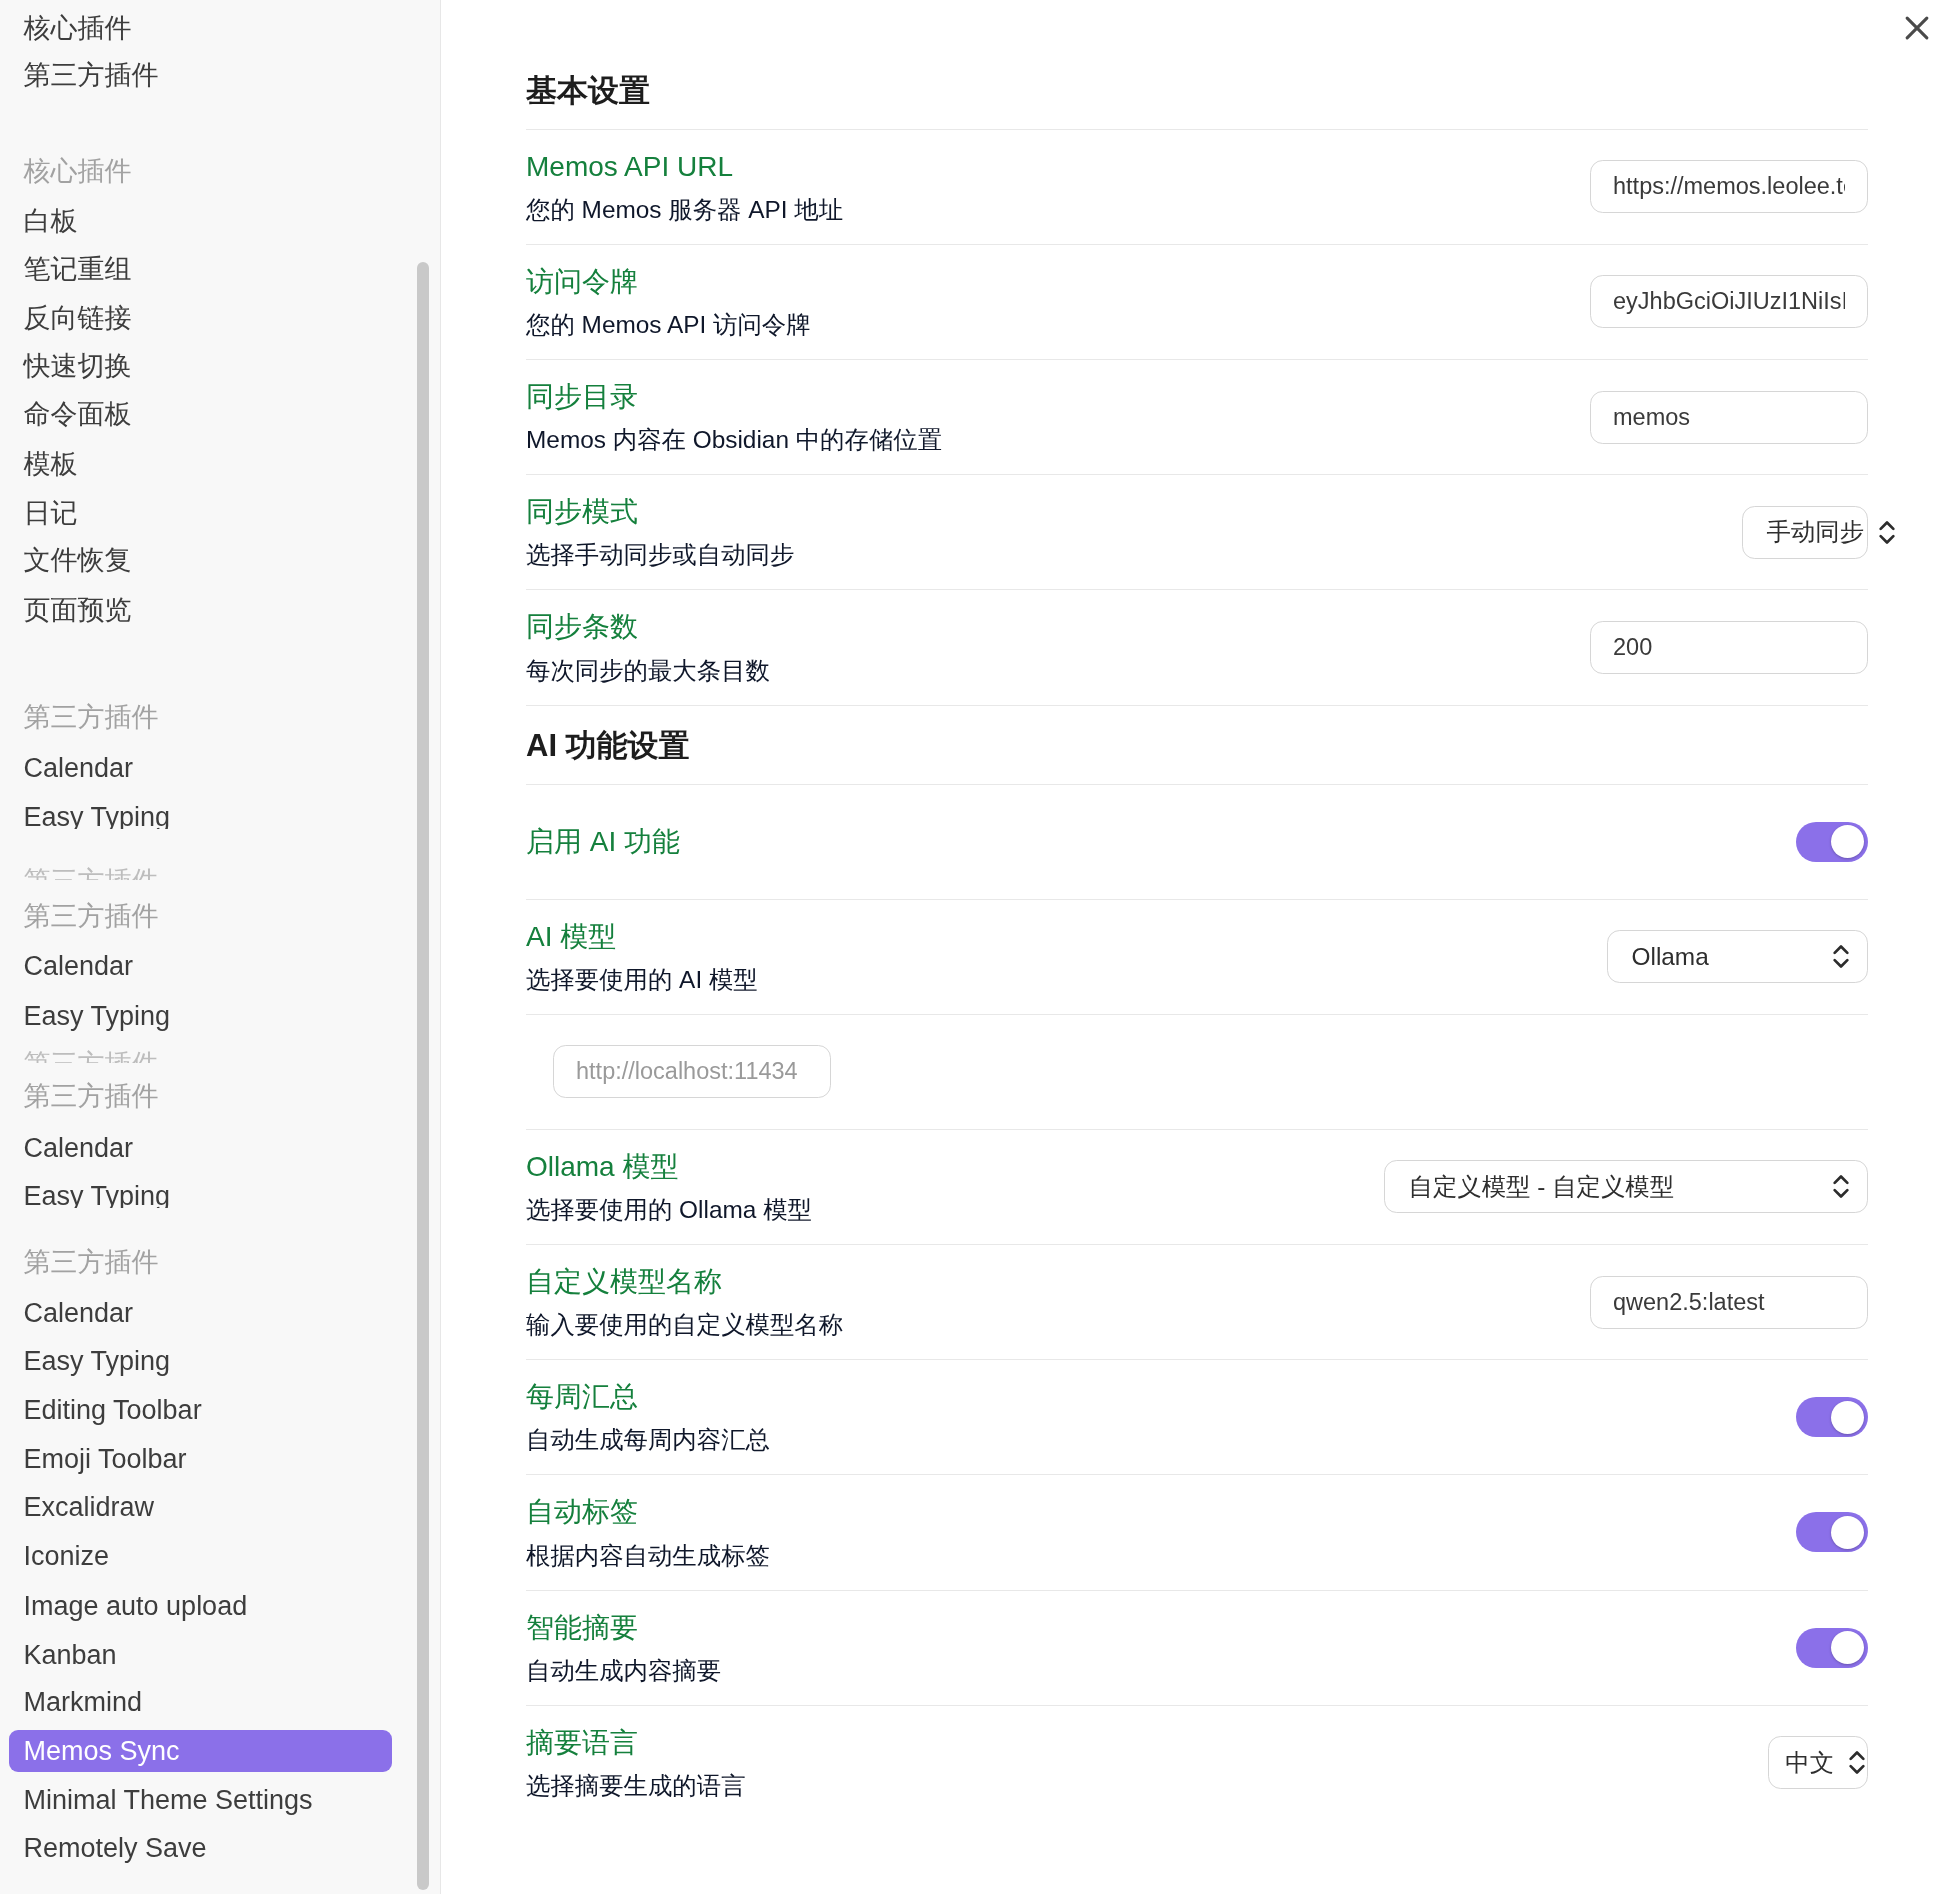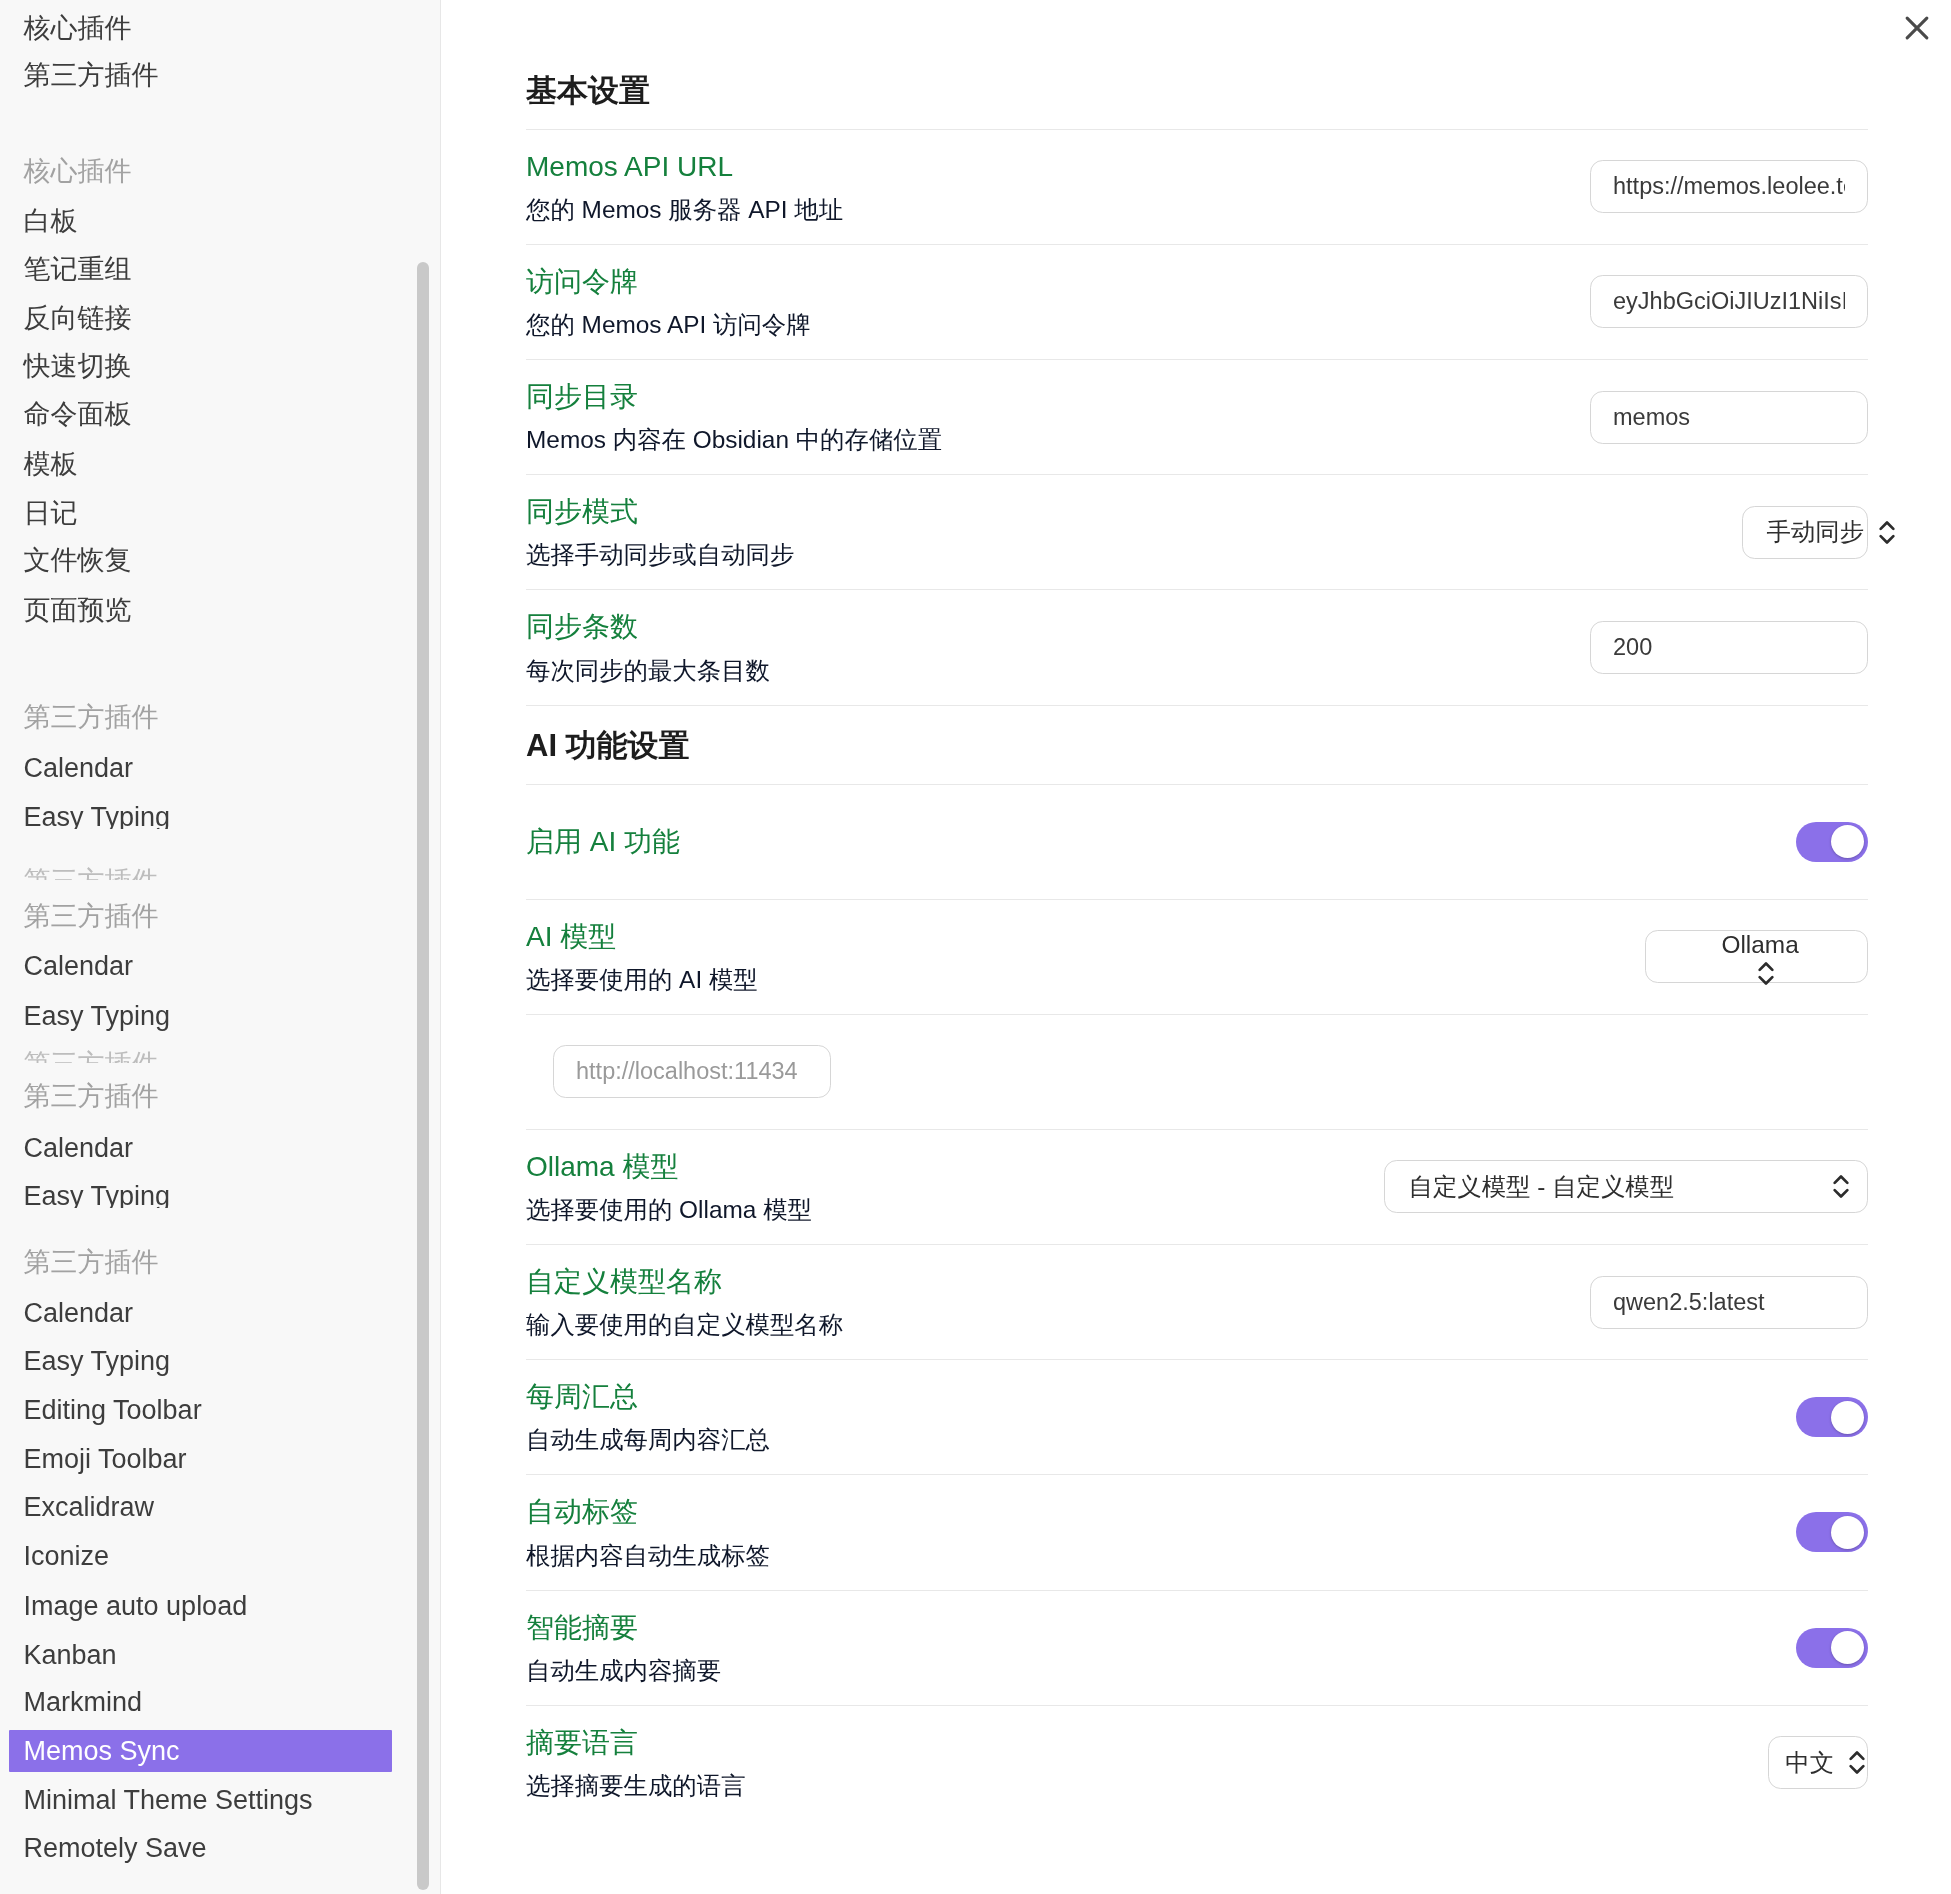--- a/index.html
+++ b/index.html
@@ -24,21 +24,21 @@
     position:absolute;left:23.5px;font-size:27px;line-height:38px;color:#a2a2a2;
     white-space:nowrap;
   }
   .s-partial{
     position:absolute;left:23.5px;font-size:27px;line-height:38px;color:#bdbdbd;
     white-space:nowrap;height:18px;overflow:hidden;
   }
   .s-clip{height:31px;overflow:hidden;}
   .s-selected{
     left:9px;width:383px;height:42px;line-height:42px;padding-left:14.5px;
-    background:#8b70e9;color:#ffffff;border-radius:1px;box-sizing:border-box;
+    background:#8b70e9;color:#ffffff;border-radius:9px;box-sizing:border-box;
   }
   .scrollbar{
     position:absolute;right:11px;top:262px;width:11.8px;height:1628px;
     background:#c9c9c9;border-radius:6.3px;
   }
   
   .main{position:absolute;left:442px;top:0;right:0;bottom:0;background:#ffffff;}
   .close-btn{
     position:absolute;top:7.2px;right:12.7px;width:42px;height:42px;
     background:none;border:none;padding:3.6px;cursor:pointer;
@@ -67,21 +67,21 @@
     box-sizing:border-box;font-family:inherit;white-space:nowrap;overflow:hidden;
   }
   .tinput::placeholder{color:#9a9a9a;}
   .select{
     height:53px;border:1.8px solid #d6d6d6;border-radius:12.7px;background:#fff;
     display:flex;align-items:center;justify-content:space-between;
     padding:0 16.3px 0 23.5px;box-sizing:border-box;font-size:24.4px;color:#2e2e2e;
     cursor:pointer;white-space:nowrap;
   }
   .w160{width:126px;}
-  .w247{width:223px;flex-direction:column;}
+  .w247{width:261px;}
   .w535{width:484px;}
   .w110{width:100px;padding:0 11px 0 16.3px;}
   .chev{flex:none;margin-left:12.7px;}
   .chev polyline{stroke:#2c2c2c;stroke-width:3;fill:none;stroke-linecap:round;stroke-linejoin:round;}
   .toggle{
     width:72px;height:40px;border-radius:20px;background:#8b70e9;
     position:relative;cursor:pointer;
   }
   .knob{
     position:absolute;right:3.6px;top:3.6px;width:33px;height:33px;border-radius:50%;

